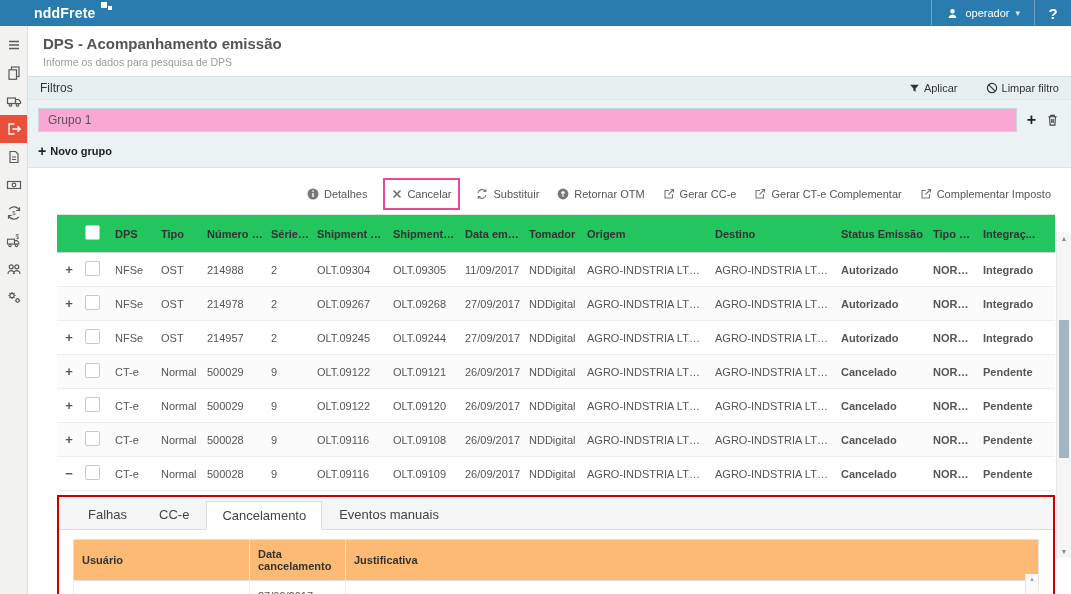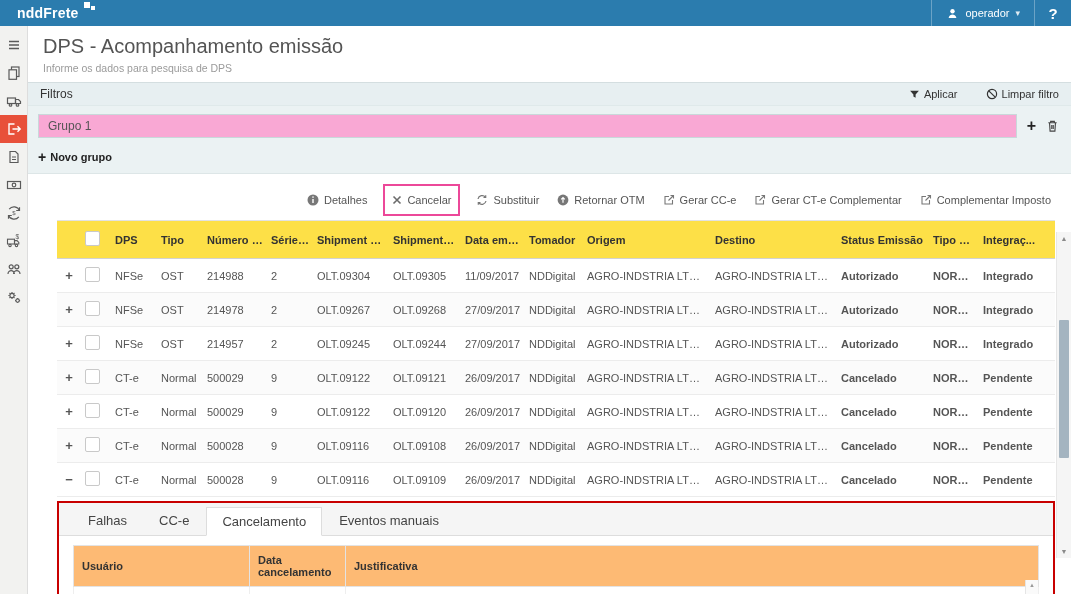--- a/index.html
+++ b/index.html
@@ -4,37 +4,37 @@
 <style>
   html,body{margin:0;padding:0;}
   body{
     width:1071px;height:594px;overflow:hidden;background:#fff;
     font-family:"Liberation Sans",sans-serif;color:#444;
     -webkit-font-smoothing:antialiased;
   }
   svg{display:block}
   
   .topbar{height:26px;background:#2b7cae;display:flex;align-items:center;color:#fff}
-  .brand{margin-left:17px;font-size:14px;font-weight:bold;letter-spacing:.2px;position:relative;padding-right:16px}
+  .brand{margin-left:34px;font-size:14px;font-weight:bold;letter-spacing:.2px;position:relative;padding-right:16px}
   .brand .sq1{position:absolute;top:-3px;right:5px;width:6px;height:6px;background:#fff}
   .brand .sq2{position:absolute;top:1px;right:0;width:4px;height:4px;background:#fff}
   .topbar-right{margin-left:auto;display:flex;align-items:stretch;height:100%}
   .user-menu{display:flex;align-items:center;gap:6px;padding:0 14px;font-size:11px;
     border-left:1px solid rgba(255,255,255,.3);border-right:1px solid rgba(255,255,255,.3);cursor:pointer}
   .user-caret{font-size:9px;opacity:.85}
   .help-btn{width:36px;display:flex;align-items:center;justify-content:center;font-weight:bold;font-size:15px;cursor:pointer}
   
   .body{display:flex;height:568px}
   .sidebar{width:28px;background:#f2f2f0;border-right:1px solid #ddd;padding-top:5px;box-sizing:border-box}
   .side-item{height:28px;display:flex;align-items:center;justify-content:center;cursor:pointer}
   .side-item.active{background:#e8503a}
   
   .main{flex:1;position:relative;overflow:hidden;background:#fff}
   .page-head{padding:9px 0 8px 15px}
-  .page-title{font-size:20px;color:#545454;font-weight:400}
+  .page-title{font-size:15px;color:#545454;font-weight:700}
   .page-sub{font-size:10.5px;color:#9b9b9b;margin-top:4px}
   
   .filters-bar{height:22px;background:#e7eff1;border-top:1px solid #d4dee0;border-bottom:1px solid #dfe9ea;
     display:flex;align-items:center;padding:0 12px;font-size:12px;color:#333}
   .filters-actions{margin-left:auto;display:flex;gap:28px;align-items:center;font-size:11px;color:#333}
   .f-act{display:flex;align-items:center;gap:4px;cursor:pointer}
   .filters-panel{background:#ebf2f3;border-bottom:1px solid #dde6e7;padding:8px 12px 8px 10px}
   .group-row{display:flex;align-items:center;gap:10px}
   .group-box{flex:1;height:24px;background:#f9a8d4;border:1px solid #c9d8da;display:flex;align-items:center;
     padding:0 9px;font-size:12px;color:#555;box-sizing:border-box}
@@ -42,21 +42,21 @@
   .group-trash{cursor:pointer}
   .new-group{margin-top:11px;font-size:11px;color:#222;display:flex;align-items:center;gap:4px;cursor:pointer;font-weight:600}
   .new-group .plus{font-size:14px;font-weight:bold}
   
   .grid-area{margin:8px 16px 0 29px;position:relative}
   .toolbar{display:flex;justify-content:flex-end;align-items:center;gap:18px;font-size:11px;color:#555;
     padding:6px 4px 8px}
   .tb-item{display:flex;align-items:center;gap:5px;cursor:pointer;white-space:nowrap}
   .tb-item.annotated{border:2px solid #ec4899;padding:8px 7px;margin:-4px -2px}
   table.grid{width:100%;border-collapse:collapse;table-layout:fixed;font-size:11px}
-  .grid thead th{border-top:1px solid #e2e2e2;border-bottom:1px solid #d2d2d2;background:#fde047;
+  .grid thead th{border-top:1px solid #e2e2e2;border-bottom:1px solid #d2d2d2;background:#22c55e;
     padding:10px 4px;text-align:left;font-size:11px;color:#333;font-weight:bold;
     overflow:hidden;white-space:nowrap;text-overflow:ellipsis}
   .grid tbody td{border-bottom:1px solid #ececec;padding:8px 4px;color:#555;
     overflow:hidden;white-space:nowrap;text-overflow:ellipsis}
   .grid tbody tr.even td{background:#fbfbfb}
   .grid tbody tr{cursor:pointer}
   .expand-cell{text-align:center;color:#555;font-size:13px;font-weight:bold}
   .cb{width:13px;height:13px;border:1px solid #c9c9c9;border-radius:2px;background:#fff;display:inline-block;cursor:pointer}
   .st-ok{color:#2f9e44;font-weight:bold}
   .st-cancel{color:#e03131;font-weight:bold}

